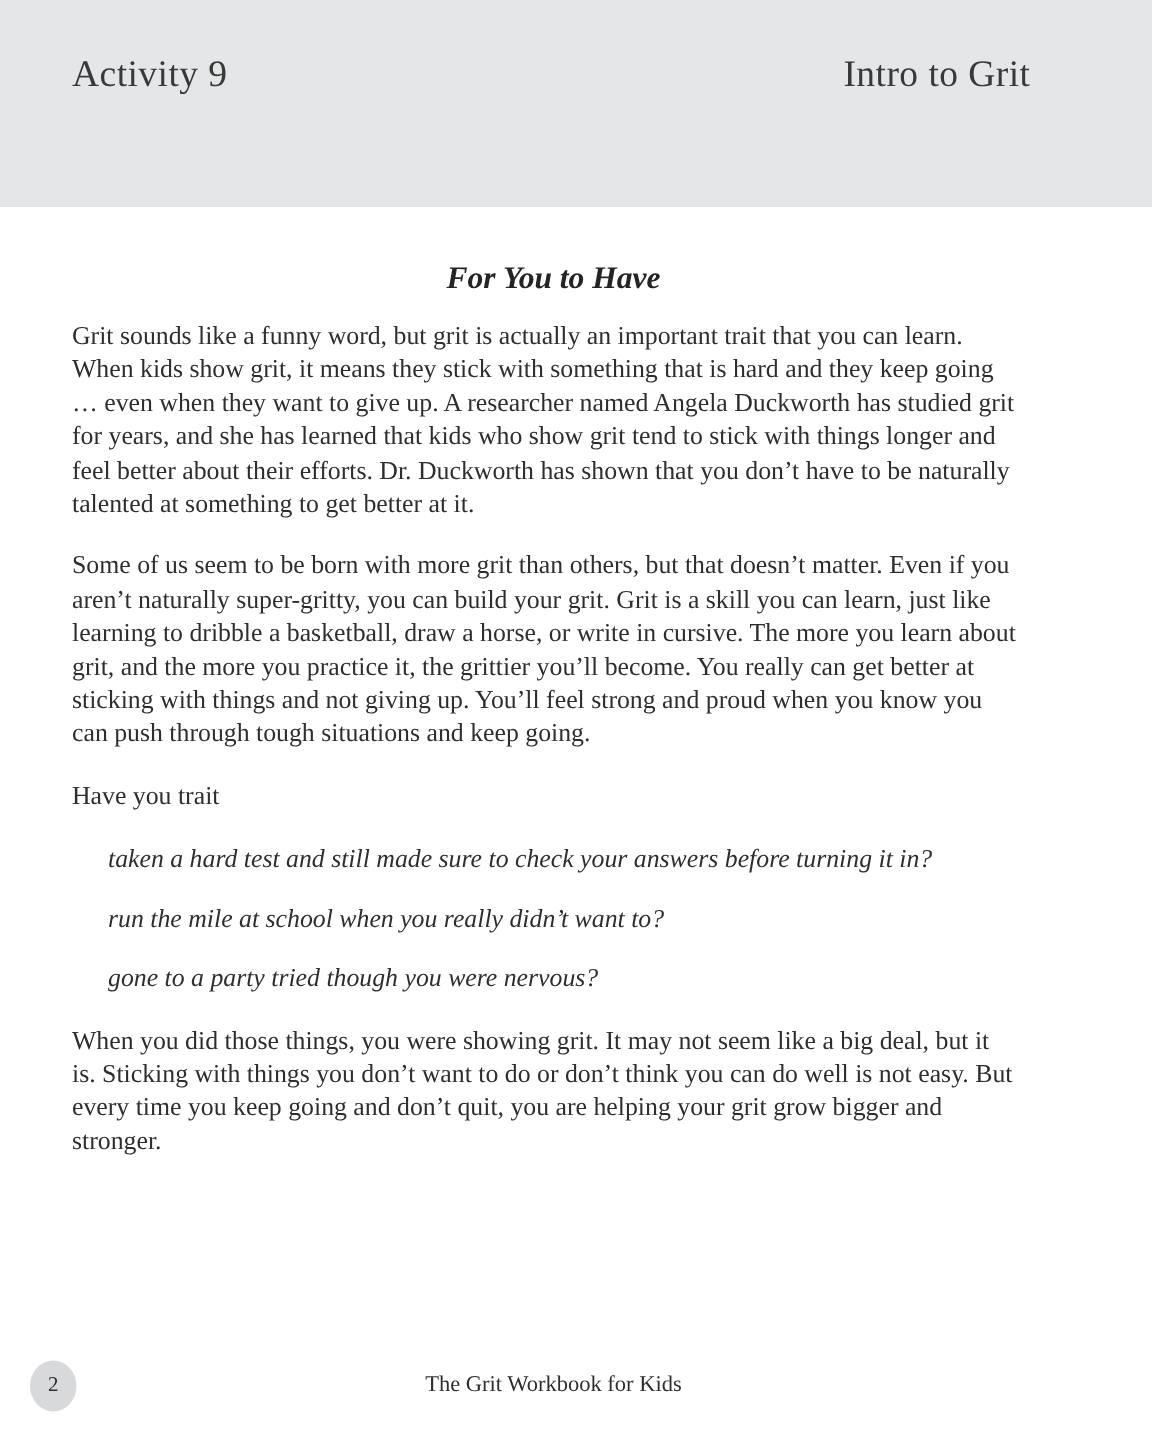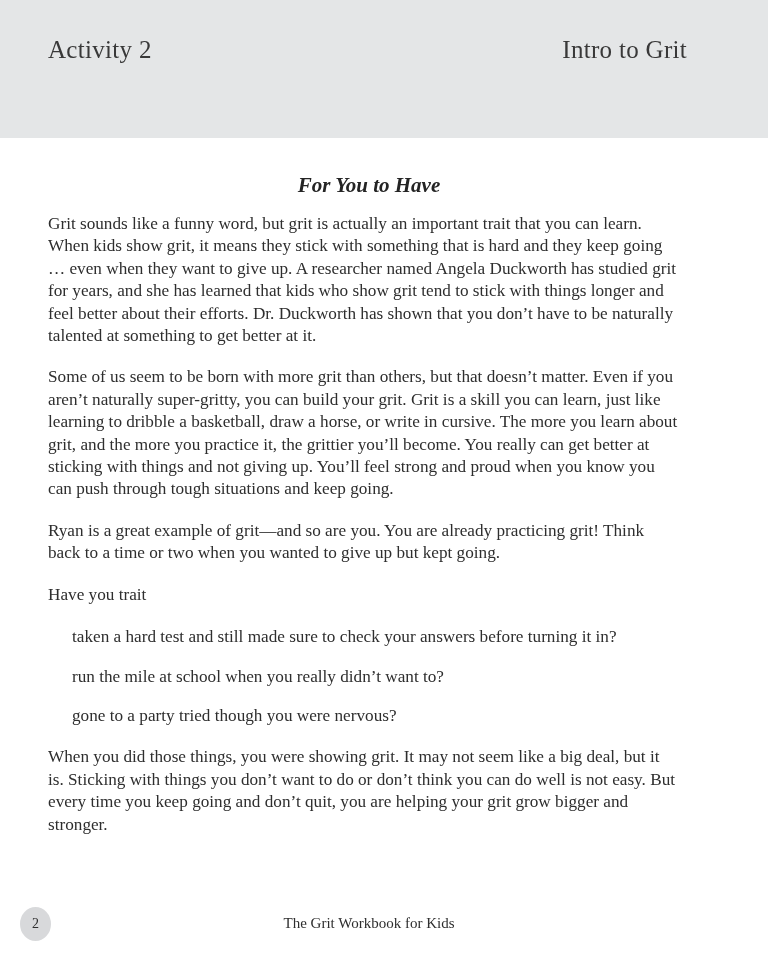--- a/index.html
+++ b/index.html
@@ -47,20 +47,21 @@
   .content p {
     margin: 0 12px 19px 0;
   }
   .list-intro {
     margin-bottom: 20px !important;
   }
   .prompt-list {
     list-style: none;
     margin: 0 0 14px 0;
     padding: 0 0 0 24px;
+    font-style: italic;
   }
   .prompt-list li {
     margin: 0 0 17px 0;
     line-height: 22.4px;
   }
   .prompt-list li:last-child {
     margin-bottom: 0;
   }
   .closing {
     margin-top: 19px !important;
@@ -89,30 +90,29 @@
     font-size: 15px;
     color: #2e2e2e;
   }
 </style>
 </head>
 <body>
 
 <div class="page">
 
   <header class="band">
-    <span>Activity 2</span>
+    <span>Activity 9</span>
     <span>Intro to Grit</span>
   </header>
 
   <main class="content">
     <h1 class="section-heading">For You to Have</h1>
 
     <p>Grit sounds like a funny word, but grit is actually an important trait that you can learn. When kids show grit, it means they stick with something that is hard and they keep going … even when they want to give up. A researcher named Angela Duckworth has studied grit for years, and she has learned that kids who show grit tend to stick with things longer and feel better about their efforts. Dr. Duckworth has shown that you don’t have to be naturally talented at something to get better at it.</p>
     <p>Some of us seem to be born with more grit than others, but that doesn’t matter. Even if you aren’t naturally super-gritty, you can build your grit. Grit is a skill you can learn, just like learning to dribble a basketball, draw a horse, or write in cursive. The more you learn about grit, and the more you practice it, the grittier you’ll become. You really can get better at sticking with things and not giving up. You’ll feel strong and proud when you know you can push through tough situations and keep going.</p>
-    <p>Ryan is a great example of grit—and so are you. You are already practicing grit! Think back to a time or two when you wanted to give up but kept going.</p>
 
     <p class="list-intro">Have you trait</p>
 
     <ul class="prompt-list">
       <li>taken a hard test and still made sure to check your answers before turning it in?</li>
       <li>run the mile at school when you really didn’t want to?</li>
       <li>gone to a party tried though you were nervous?</li>
     </ul>
 
     <p class="closing">When you did those things, you were showing grit. It may not seem like a big deal, but it is. Sticking with things you don’t want to do or don’t think you can do well is not easy. But every time you keep going and don’t quit, you are helping your grit grow bigger and stronger.</p>

